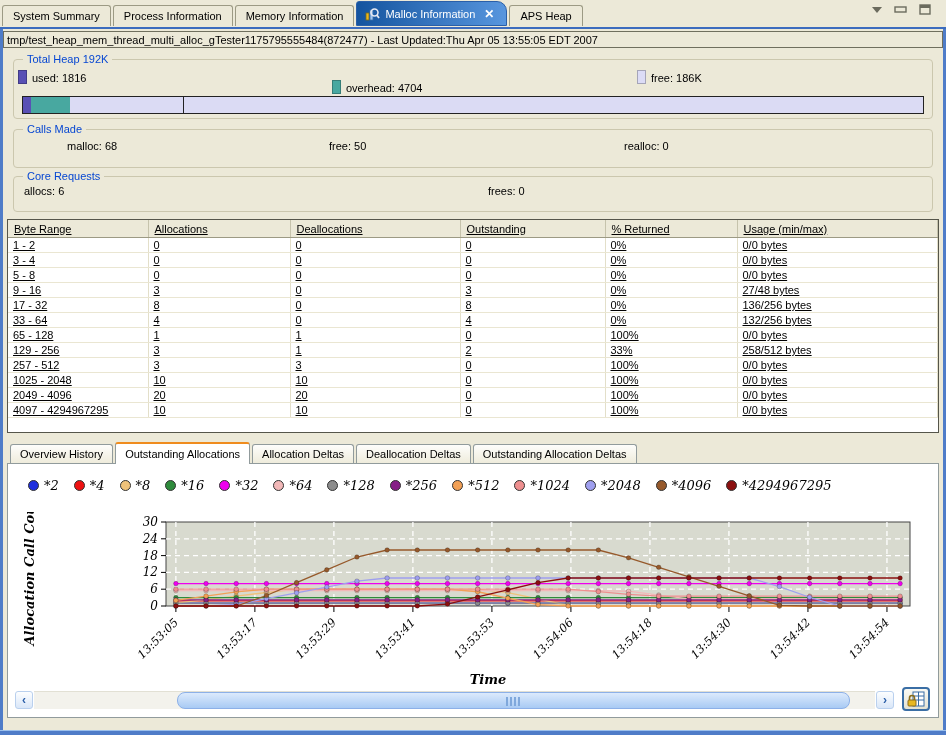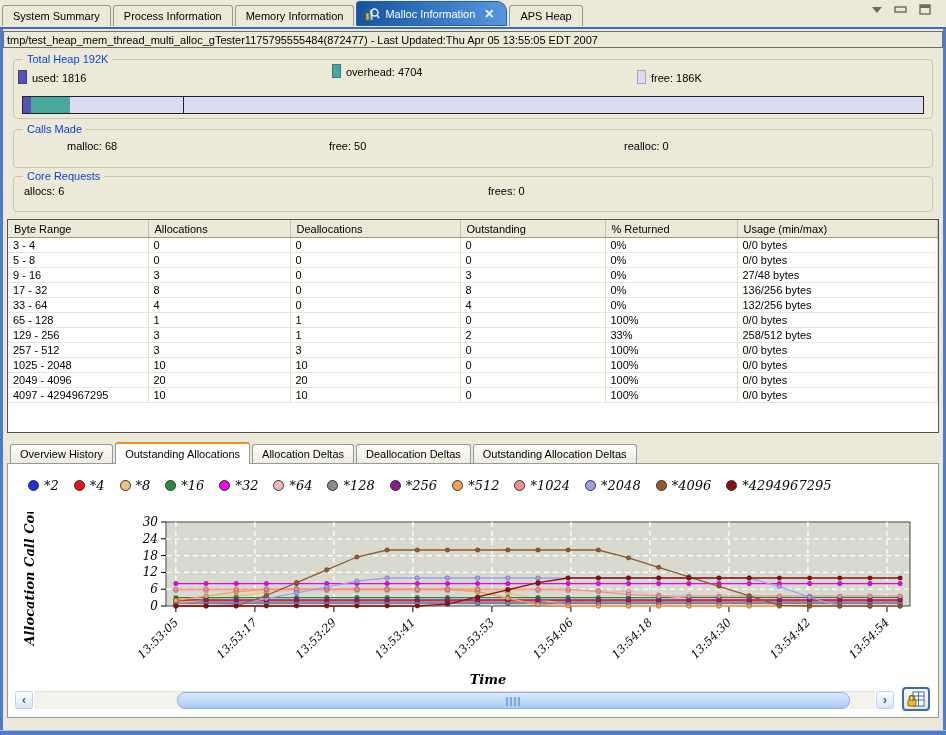--- a/index.html
+++ b/index.html
@@ -25,21 +25,21 @@
   
   .groupbox{position:absolute;left:13px;right:13px;border:1px solid #CBC7AE;border-radius:4px;background:#ECE9D8;}
   .gb-label{position:absolute;top:-8px;left:9px;background:#ECE9D8;color:#0747D2;padding:0 4px;line-height:14px;}
   .gb-item{position:absolute;white-space:nowrap;}
   .swatch{display:inline-block;width:7px;height:12px;border:1px solid rgba(0,0,0,.25);vertical-align:-2px;margin-right:5px;}
   .heapbar{position:absolute;left:8px;right:8px;top:36px;height:16px;border:1px solid #222;display:flex;}
   .heapbar .seg{height:100%;}
   .heapbar .divider{position:absolute;top:0;bottom:0;width:1px;background:#222;}
 
   
-  .tablewrap{position:absolute;left:7px;right:7px;top:219px;height:214px;background:#fff;border:1px solid #55554A;box-sizing:border-box;overflow:hidden;}
+  .tablewrap{position:absolute;left:7px;right:7px;top:219px;height:214px;background:#fff;border:1px solid #55554A;box-sizing:border-box;overflow:hidden;text-decoration:underline;}
   table.alloc{border-collapse:collapse;width:100%;table-layout:fixed;}
   table.alloc th{background:#ECE9D8;font-weight:normal;text-align:left;padding:2px 6px;border-right:1px solid #C6C3AC;border-bottom:1px solid #9C9A84;height:13px;white-space:nowrap;overflow:hidden;}
   table.alloc td{padding:1px 5px;height:12px;line-height:12px;border-right:1px solid #E3DFC9;border-bottom:1px solid #EAE6D2;white-space:nowrap;overflow:hidden;background:#fff;}
 
   
   .bpanel{position:absolute;left:7px;right:7px;top:440px;height:278px;}
   .btabs{position:relative;display:flex;align-items:flex-end;margin-left:3px;height:23px;z-index:2;}
   .btab{background:linear-gradient(#FDFDFB,#EFECDC);border:1px solid #919B9C;border-bottom:none;border-radius:3px 3px 0 0;padding:3px 9px 3px 9px;margin-right:2px;white-space:nowrap;cursor:default;}
   .btab.active{background:#fff;border-top:2px solid #EF8C1E;padding-top:4px;padding-bottom:4px;position:relative;top:1px;}
   .panelbody{position:absolute;left:0;right:0;top:23px;bottom:0;background:#fff;border:1px solid #919B9C;box-sizing:border-box;}
@@ -94,21 +94,21 @@
           <rect x="2" y="1" width="10" height="3" fill="#6B6B5E"></rect>
         </svg>
     </div>
   </div>
 
   <div class="titlebar">tmp/test_heap_mem_thread_multi_alloc_gTester1175795555484(872477)  - Last Updated:Thu Apr 05 13:55:05 EDT 2007</div>
 
   <div class="groupbox" style="top:59px;height:58px;">
     <div class="gb-label">Total Heap 192K</div>
     <div class="gb-item" style="left:4px;top:10px;"><span class="swatch" id="sw-used" style="background: rgb(89, 80, 181);"></span><span>used:  1816</span></div>
-    <div class="gb-item" style="left:296px;top:4px;padding-left:22px;"><span class="swatch" id="sw-ovh" style="background: rgb(72, 168, 160);"></span><span>overhead:  4704</span></div>
+    <div class="gb-item" style="left:296px;top:20px;padding-left:22px;"><span class="swatch" id="sw-ovh" style="background: rgb(72, 168, 160);"></span><span>overhead:  4704</span></div>
     <div class="gb-item" style="left:623px;top:10px;"><span class="swatch" id="sw-free" style="background: rgb(220, 220, 246);"></span><span>free:  186K</span></div>
     <div class="heapbar" id="heapBar">
         <div class="seg" style="background: rgb(89, 80, 181); width: 0.9%;"></div>
         <div class="seg" style="background: rgb(72, 168, 160); width: 4.3%;"></div>
         <div class="seg" style="background: rgb(219, 219, 244); width: 94.8%;"></div>
         <div class="divider" style="left: 17.8%;"></div>
       </div>
   </div>
 
   <div class="groupbox" style="top:129px;height:37px;">
@@ -138,20 +138,28 @@
           <tr id="tblHead">
             <th>Byte Range</th>
             <th>Allocations</th>
             <th>Deallocations</th>
             <th>Outstanding</th>
             <th>% Returned</th>
             <th>Usage (min/max)</th>
           </tr>
         </thead>
       <tbody id="tblBody">
+          <tr>
+            <td>1 - 2</td>
+            <td>0</td>
+            <td>0</td>
+            <td>0</td>
+            <td>0%</td>
+            <td>0/0 bytes</td>
+          </tr>
           <tr>
             <td>3 - 4</td>
             <td>0</td>
             <td>0</td>
             <td>0</td>
             <td>0%</td>
             <td>0/0 bytes</td>
           </tr>
           <tr>
             <td>5 - 8</td>

